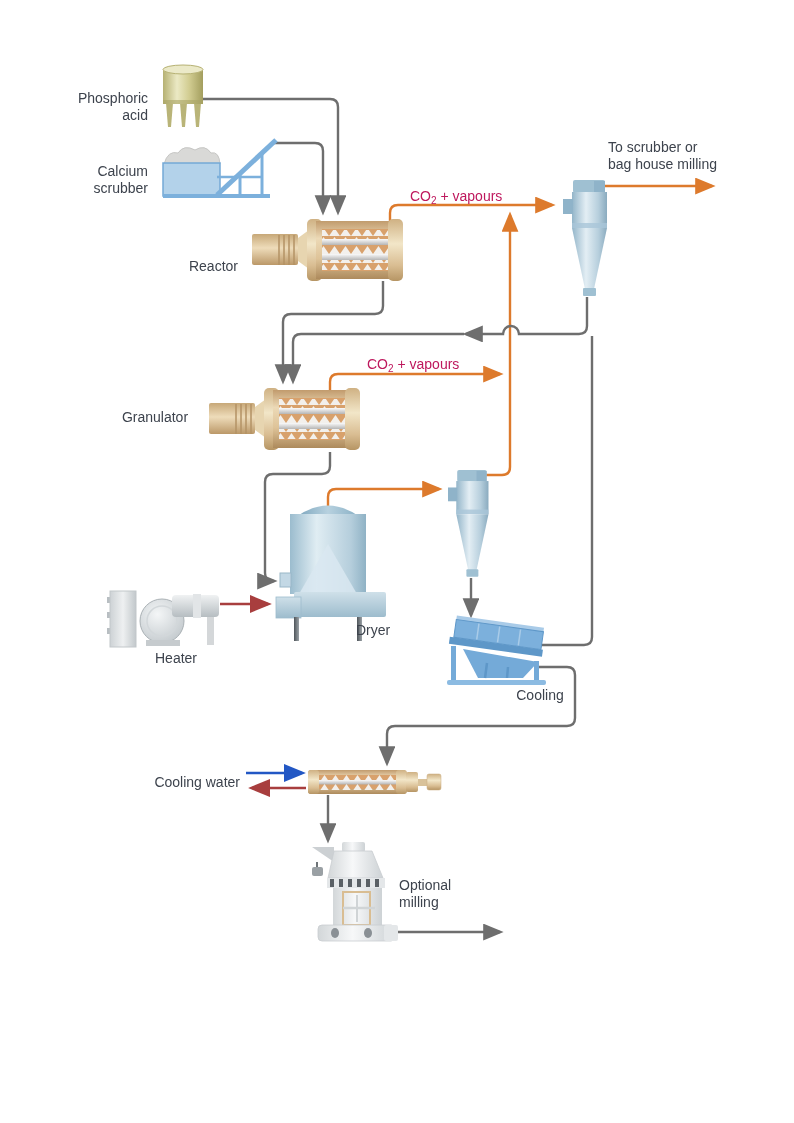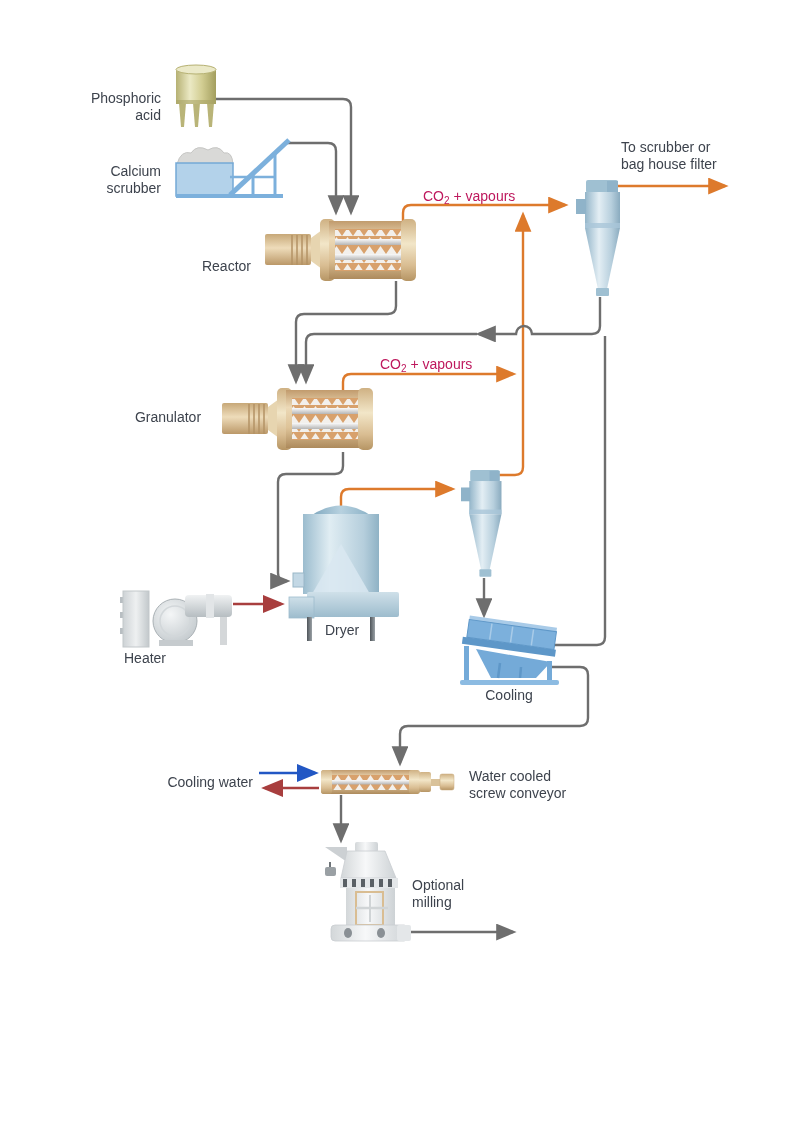--- a/index.html
+++ b/index.html
@@ -1,21 +1,21 @@
 <!DOCTYPE html>
 <html><head>
 <meta charset="utf-8">
 <style>
   html,body{margin:0;padding:0;background:#ffffff;}
   .stage{position:relative;width:745px;height:1123px;background:#ffffff;overflow:hidden;
-         font-family:"Liberation Sans","DejaVu Sans",sans-serif;margin-left:13px;}
+         font-family:"Liberation Sans","DejaVu Sans",sans-serif;}
   .stage svg{position:absolute;left:0;top:0;}
   .lbl{position:absolute;font-size:14px;line-height:16.5px;color:#3d434d;white-space:pre-line;}
   .lbl.right{text-align:right;}
-  .lbl.center{text-align:center;}
+  .lbl.center{text-align:center;padding-left:44px;}
   .stream{position:absolute;font-size:14px;color:#be185d;white-space:nowrap;}
   .stream .sub{font-size:10px;position:relative;top:3px;}
   .stream .sfx{white-space:pre;}
 </style>
 </head>
 <body>
 
 <div class="stage">
 
 <svg width="794" height="1123" viewBox="0 0 794 1123">
@@ -279,33 +279,31 @@
 acid</div>
 
 <div class="lbl right" style="left:50px;top:163px;width:98px;">Calcium
 scrubber</div>
 
 <div class="lbl right" style="left:160px;top:258px;width:78px;text-align:right;">Reactor</div>
 
 <div class="lbl right" style="left:108px;top:409px;width:94px;text-align:center;">Granulator</div>
 
 <div class="lbl" style="left:608px;top:139px;width:118px;">To scrubber or
-bag house filter</div>
+bag house milling</div>
 
 <div class="stream" style="left:410px;top:188px;"><span>CO</span><span class="sub">2</span><span class="sfx"> + vapours</span></div>
 
 <div class="stream" style="left:367px;top:356px;"><span>CO</span><span class="sub">2</span><span class="sfx"> + vapours</span></div>
 
 <div class="lbl center" style="left:298px;top:622px;width:62px;">Dryer</div>
 
 <div class="lbl center" style="left:99px;top:650px;width:66px;">Heater</div>
 
 <div class="lbl center" style="left:460px;top:687px;width:72px;">Cooling</div>
 
 <div class="lbl right" style="left:134px;top:774px;width:106px;">Cooling water</div>
 
-<div class="lbl" style="left:456px;top:768px;width:160px;">Water cooled
-screw conveyor</div>
 
 <div class="lbl" style="left:399px;top:877px;width:84px;">Optional
 milling</div>
 
 </div>
 
 </body></html>

